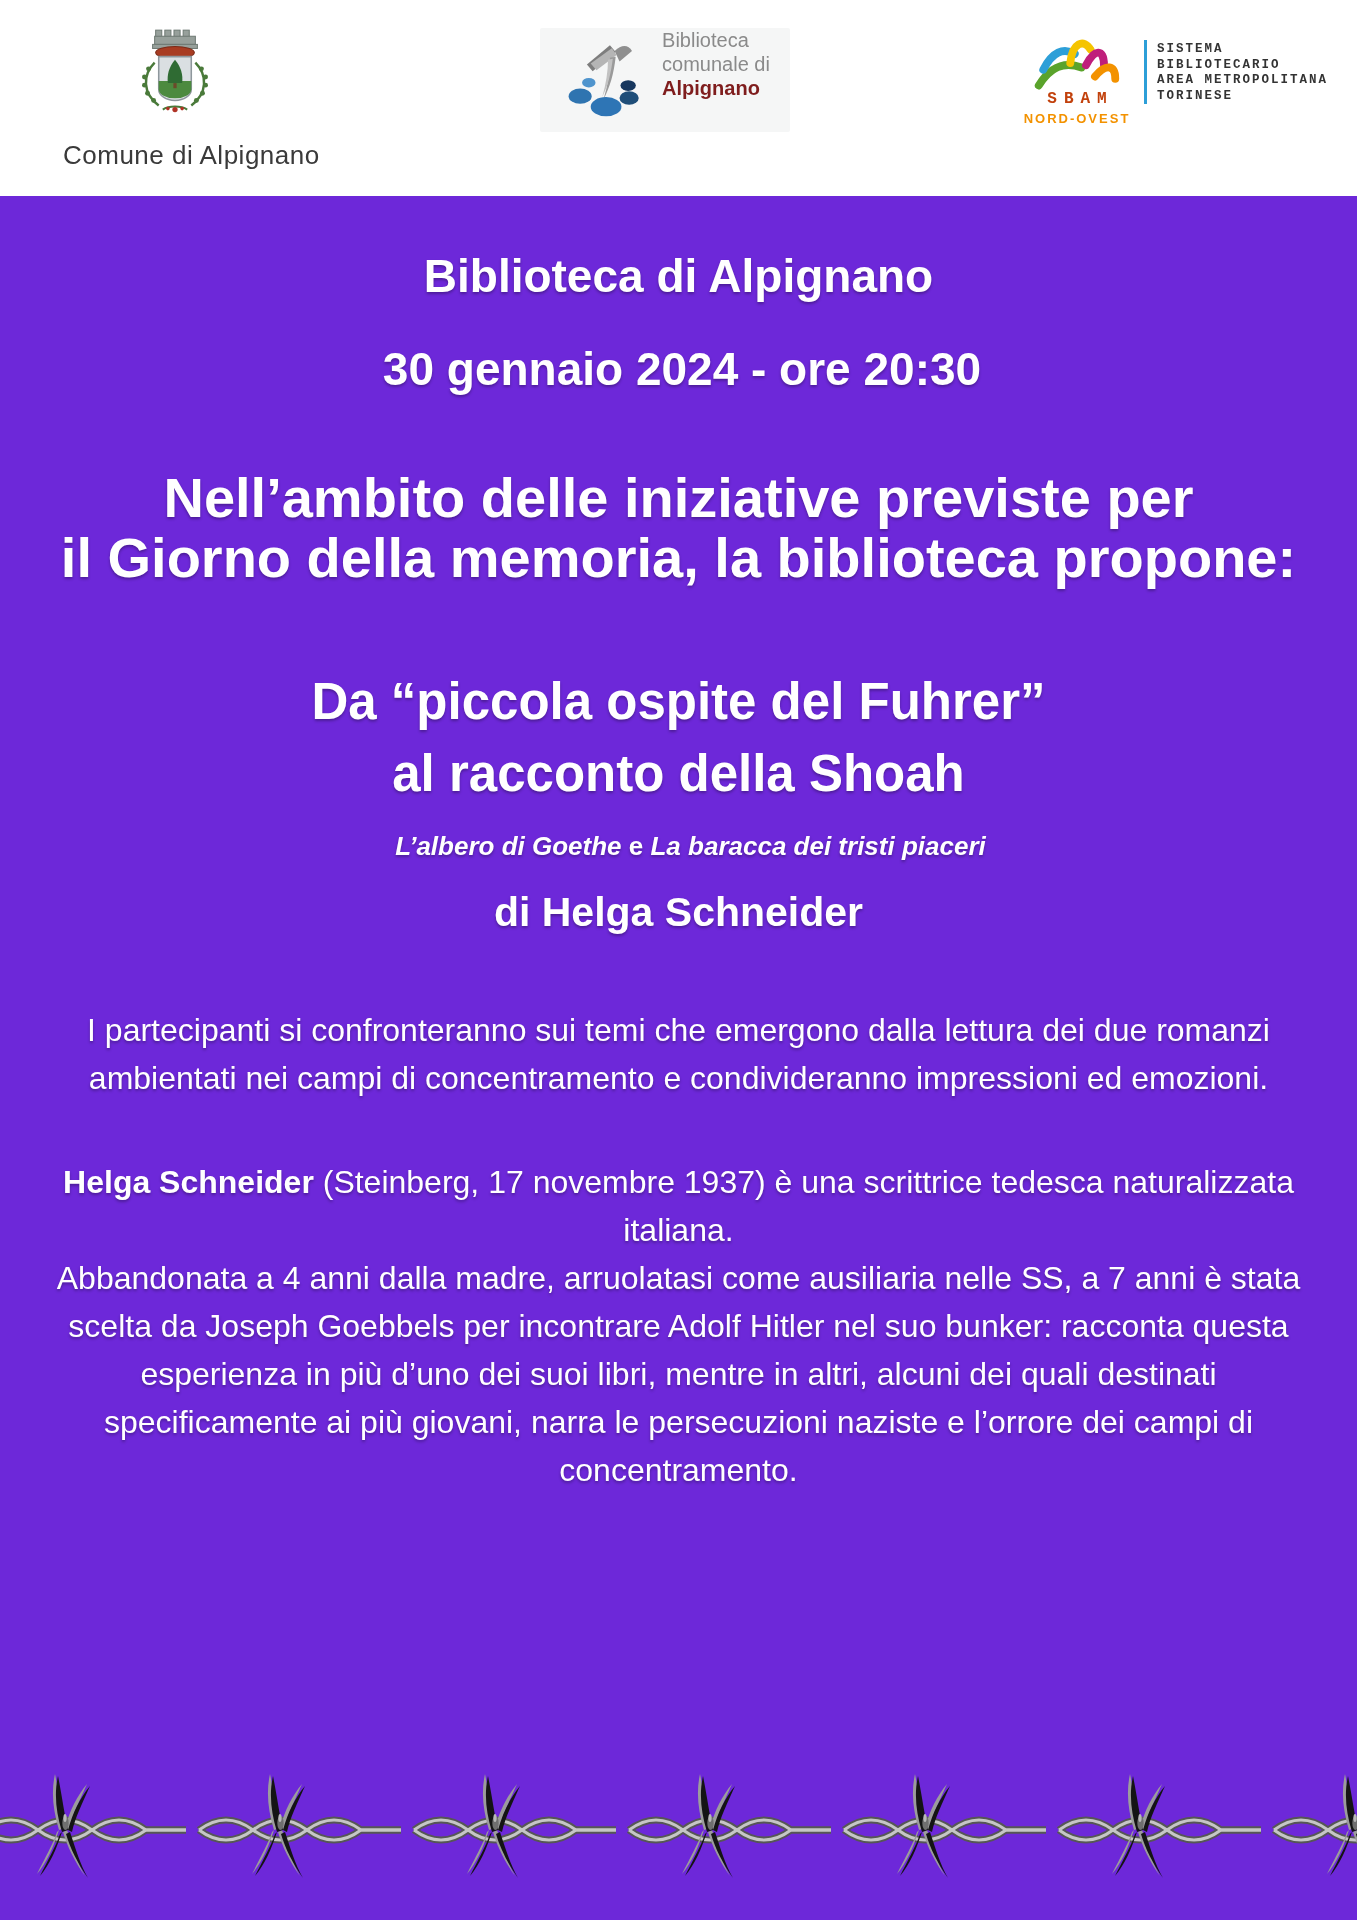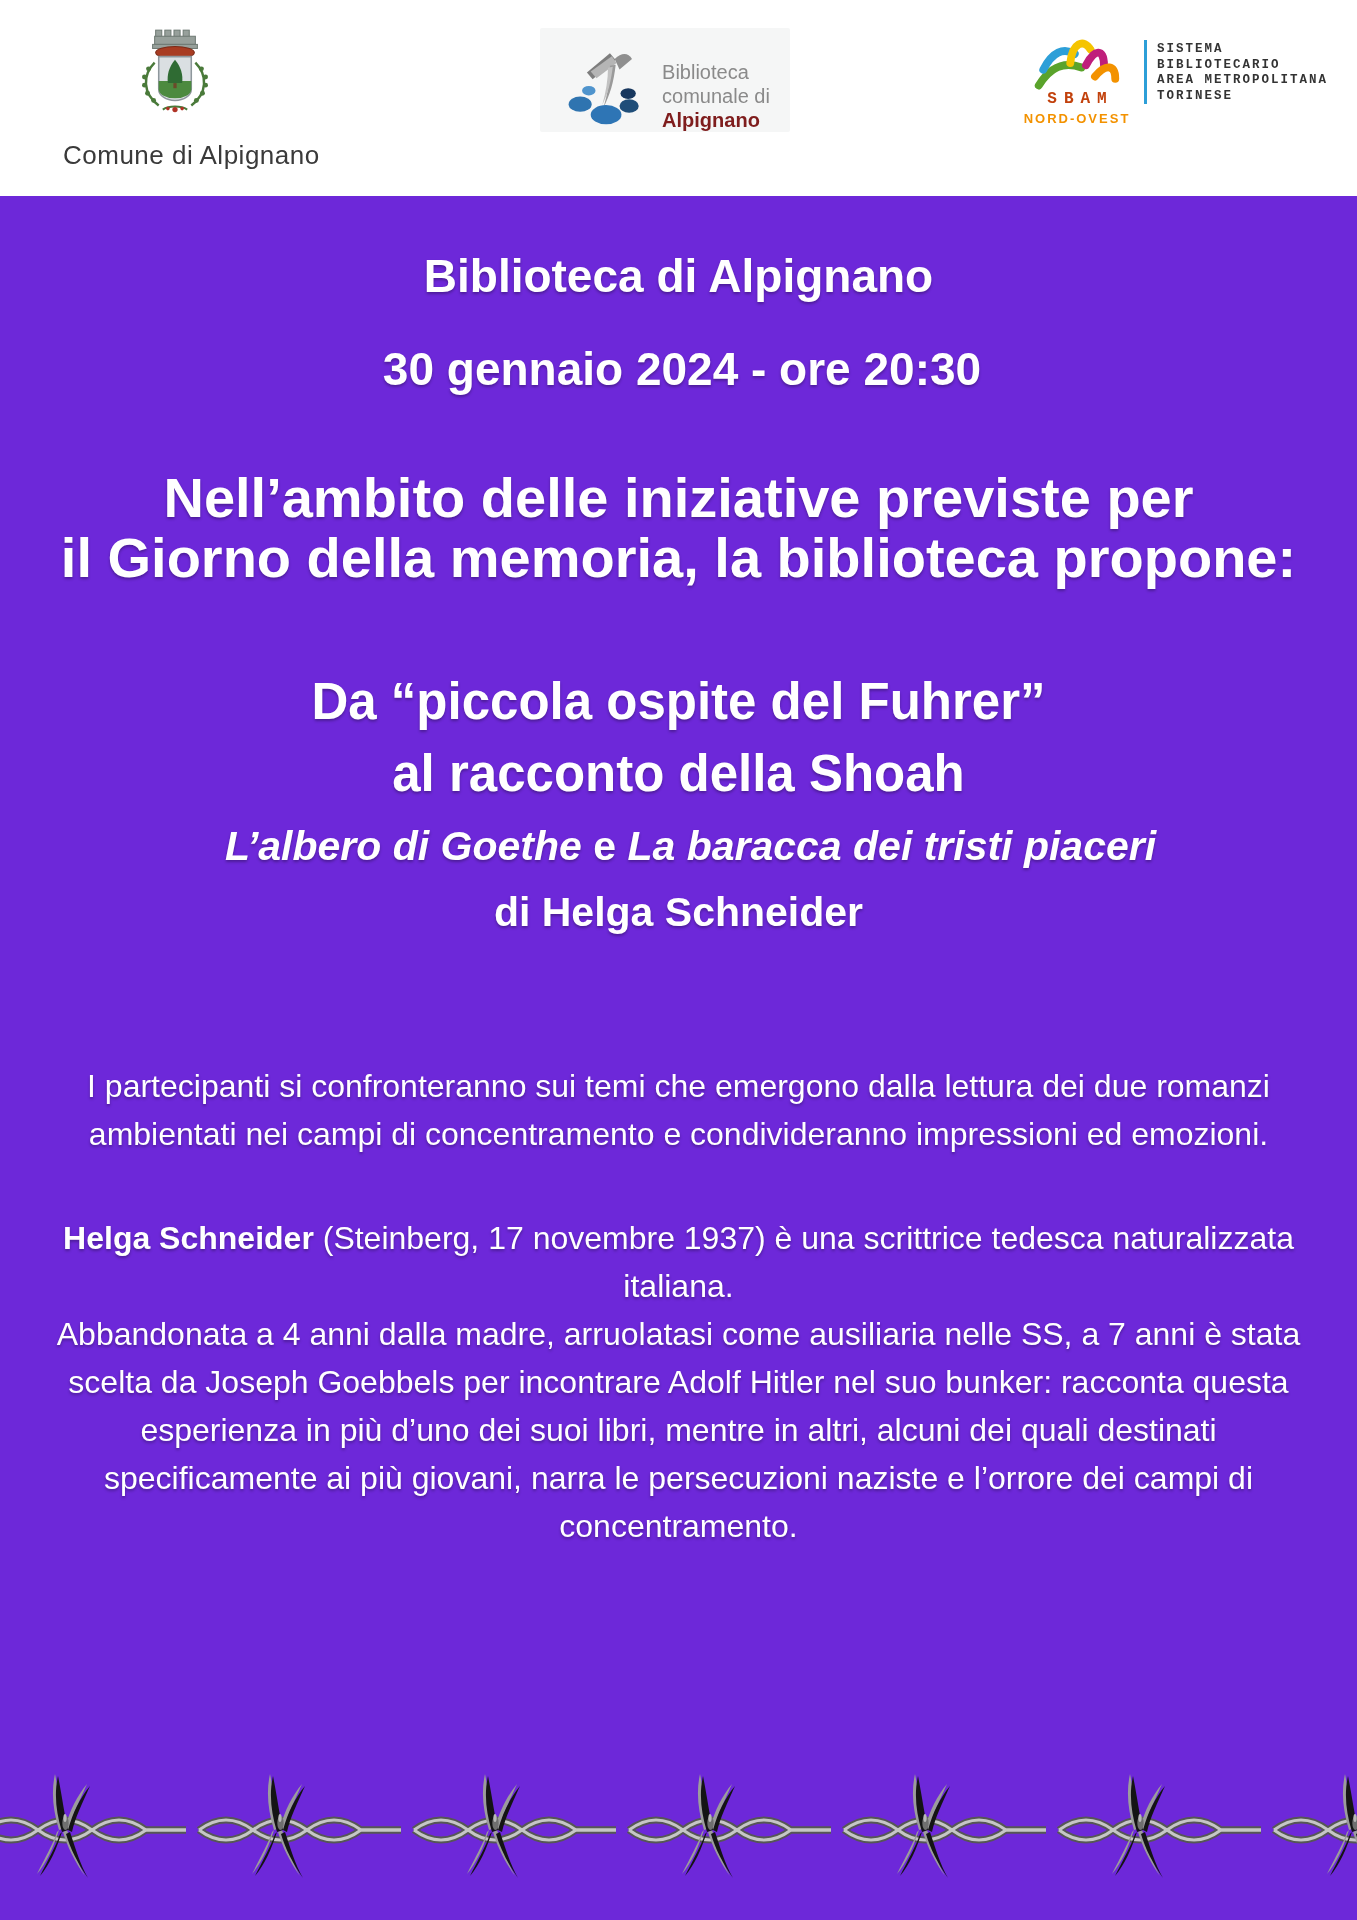--- a/index.html
+++ b/index.html
@@ -6,42 +6,42 @@
   .poster{
     position:relative;width:1357px;height:1920px;overflow:hidden;
     background:#366184;font-family:"Liberation Sans",sans-serif;
   }
   
   .header{position:absolute;top:0;left:0;width:1357px;height:196px;background:#ffffff;}
   .comune{position:absolute;left:63px;top:22px;width:224px;text-align:center;}
   .comune .crest{display:block;margin:0 auto;}
   .comune .label{margin-top:6px;font-size:26px;color:#3a3a3a;letter-spacing:.5px;white-space:nowrap;}
   .biblio{position:absolute;left:540px;top:28px;width:250px;height:104px;background:#f5f6f6;
-          display:flex;align-items:flex-end;justify-content:center;gap:6px;border-radius:2px;}
+          display:flex;align-items:flex-start;justify-content:center;gap:6px;border-radius:2px;}
   .biblio .txt{font-size:20px;line-height:24px;color:#8a8a8a;text-align:left;}
   .biblio .txt .bold{font-weight:bold;color:#7f1d1d;}
   .sbam{position:absolute;left:1018px;top:36px;display:flex;align-items:flex-start;}
   .sbam-left{width:118px;text-align:center;}
   .sbam-word{font-weight:bold;font-size:16px;letter-spacing:7px;color:#c2410c;margin-top:-4px;padding-left:7px;font-family:Liberation Mono, monospace;}
   .sbam-region{font-weight:bold;font-size:13px;letter-spacing:2px;color:#f39200;margin-top:3px;white-space:nowrap;}
   .sbam-div{width:3px;height:64px;background:#2d9fd8;margin:4px 10px 0 8px;}
   .sbam-right{font-family:"Liberation Mono",monospace;font-weight:bold;font-size:12.5px;
               line-height:15.5px;letter-spacing:2px;color:#333;padding-top:6px;text-align:left;}
   
   .body{position:absolute;top:196px;left:0;right:0;bottom:0;background:#6d28d9;color:#ffffff;
         text-align:center;text-shadow:0 2px 3px rgba(0,0,0,.30);}
   .title  {margin:57px 0 0;font-size:46px;line-height:46px;font-weight:bold;}
   .date   {margin:47px 0 0;font-size:46px;line-height:46px;font-weight:bold;padding-left:7px;}
   .intro  {margin:76px 0 0;font-size:56px;line-height:60px;font-weight:bold;}
   .event  {margin:61px 0 0;font-size:49px;line-height:50px;font-weight:bold;letter-spacing:1px;}
   .sub    {margin:78px 0 0;font-size:51px;line-height:72px;font-weight:bold;}
-  .books  {margin:6px 0 0;font-size:41px;line-height:60px;font-weight:bold;padding-left:24px;}
+  .books  {margin:6px 0 0;font-size:26px;line-height:60px;font-weight:bold;padding-left:24px;}
   .books .it{font-style:italic;}
   .author {margin:6px 0 0;font-size:41px;line-height:60px;font-weight:bold;}
-  .para   {margin:120px auto 0;width:1260px;font-size:32px;line-height:48px;font-weight:normal;}
+  .para   {margin:64px auto 0;width:1260px;font-size:32px;line-height:48px;font-weight:normal;}
   .para.bio{margin-top:56px;}
   .para .bold{font-weight:bold;}
   .para .block{display:block;}
   
   .wire{position:absolute;left:0;top:1760px;width:1357px;height:132px;}
 </style>
 </head>
 <body>
 
 <div class="poster">

